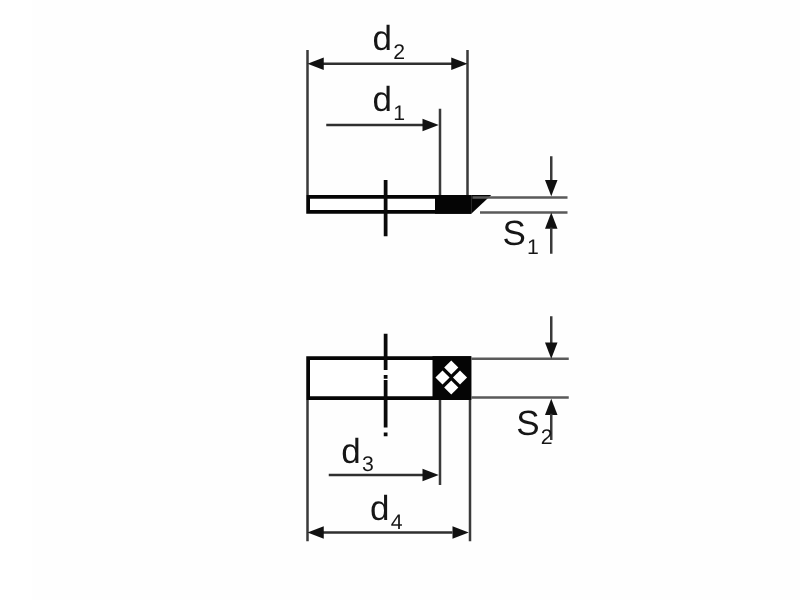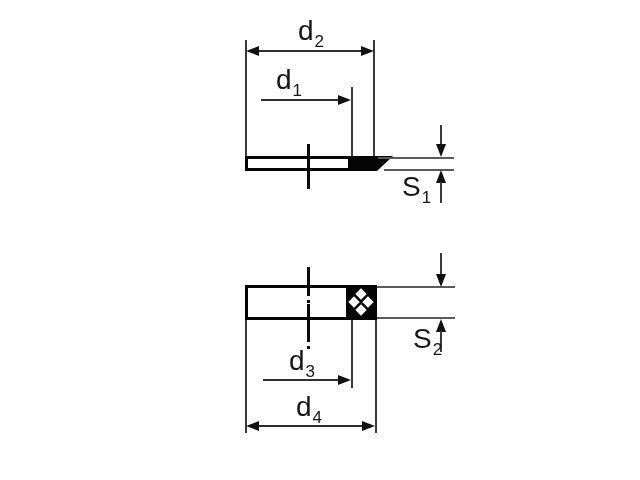--- a/index.html
+++ b/index.html
@@ -37,21 +37,21 @@
 
   <div>
 
     <div class="dim-label" style="left:272px;top:17px"><span>d</span><span class="sub">2</span></div>
     <div class="vline" style="left:219px;top:40px;height:116px"></div>
     <div class="vline" style="left:347px;top:40px;height:116px"></div>
     <div class="hline" style="left:231px;top:50px;width:106px"></div>
     <div class="arr left" style="left:220px;top:46px"></div>
     <div class="arr right" style="left:335px;top:46px"></div>
 
-    <div class="dim-label" style="left:250px;top:66px"><span>d</span><span class="sub">1</span></div>
+    <div class="dim-label" style="left:272px;top:66px"><span>d</span><span class="sub">1</span></div>
     <div class="hline" style="left:235px;top:99px;width:79px"></div>
     <div class="arr right" style="left:312px;top:95px"></div>
     <div class="vline" style="left:325px;top:87px;height:70px"></div>
 
     <div class="part" style="left:219px;top:156px;width:132px;height:15px"></div>
     <div class="fill" style="left:322px;top:156px;width:29px;height:15px"></div>
     <div class="tip" style="left:351px;top:156px"></div>
     <div class="vline cl" style="left:281px;top:144px;height:45px"></div>
 
     <div class="hline thin" style="left:352px;top:157px;width:76px"></div>
@@ -79,21 +79,21 @@
     <div class="vline cl" style="left:281px;top:346px;height:3px"></div>
 
     <div class="hline thin" style="left:351px;top:286px;width:78px"></div>
     <div class="hline thin" style="left:351px;top:317px;width:78px"></div>
     <div class="vline" style="left:414px;top:253px;height:23px"></div>
     <div class="arr down" style="left:410px;top:274px"></div>
     <div class="arr up" style="left:410px;top:319px"></div>
     <div class="vline" style="left:414px;top:331px;height:21px"></div>
     <div class="dim-label" style="left:387px;top:325px"><span>S</span><span class="sub">2</span></div>
 
-    <div class="dim-label" style="left:263px;top:347px"><span>d</span><span class="sub">3</span></div>
+    <div class="dim-label" style="left:247px;top:347px"><span>d</span><span class="sub">3</span></div>
     <div class="hline" style="left:237px;top:379px;width:77px"></div>
     <div class="arr right" style="left:312px;top:375px"></div>
     <div class="vline" style="left:325px;top:320px;height:68px"></div>
 
     <div class="dim-label" style="left:270px;top:393px"><span>d</span><span class="sub">4</span></div>
     <div class="vline" style="left:219px;top:320px;height:113px"></div>
     <div class="vline" style="left:349px;top:320px;height:113px"></div>
     <div class="hline" style="left:232px;top:425px;width:104px"></div>
     <div class="arr left" style="left:220px;top:421px"></div>
     <div class="arr right" style="left:336px;top:421px"></div>

